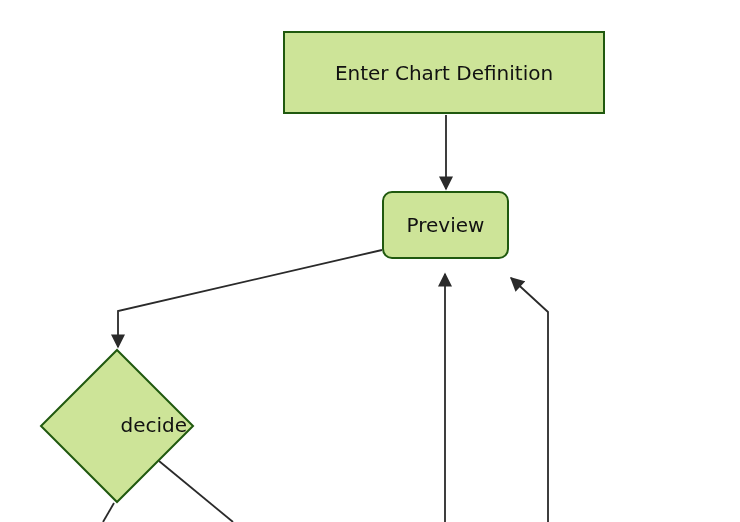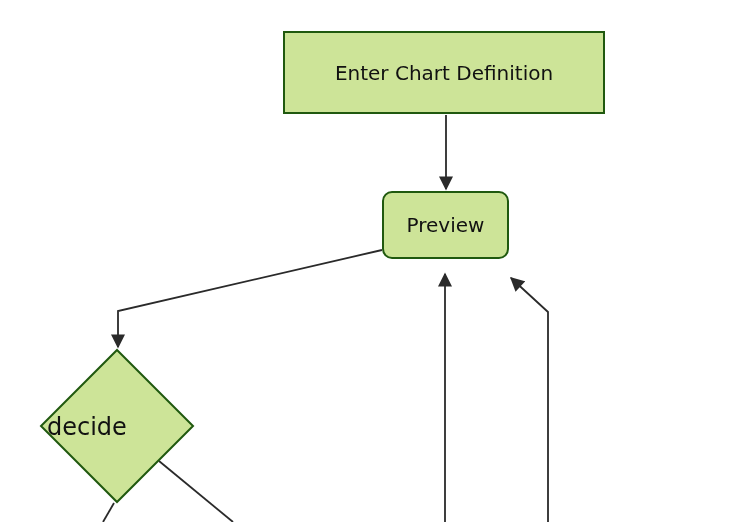--- a/index.html
+++ b/index.html
@@ -57,23 +57,23 @@
   }
   .node-rounded {
     left: 382px; top: 191px;
     width: 127px; height: 68px;
     border-radius: 10px;
   }
   .diamond-label {
     position: absolute;
     left: 47px; top: 413px;
     width: 140px;
-    text-align: left;
+    text-align: right;
     color: var(--text);
-    font-size: 24px;
+    font-size: 20px;
     line-height: 1.2;
   }
 </style>
 </head>
 <body>
 
 <div class="canvas">
 
   <svg class="edges-layer" width="740" height="522" viewBox="0 0 740 522" xmlns="http://www.w3.org/2000/svg">
     <defs>

